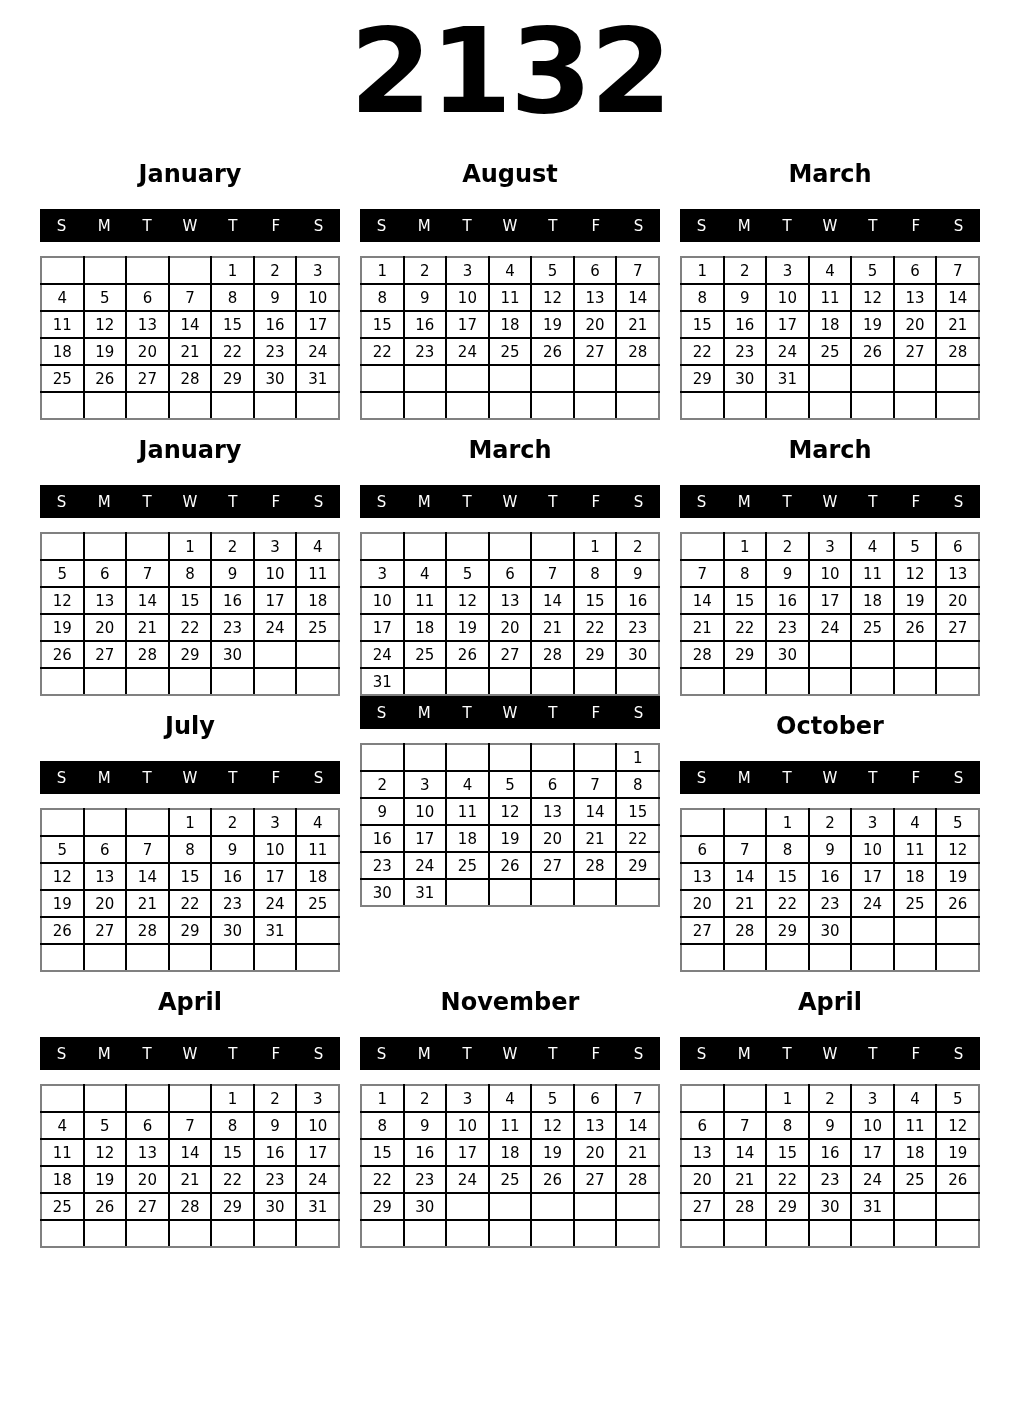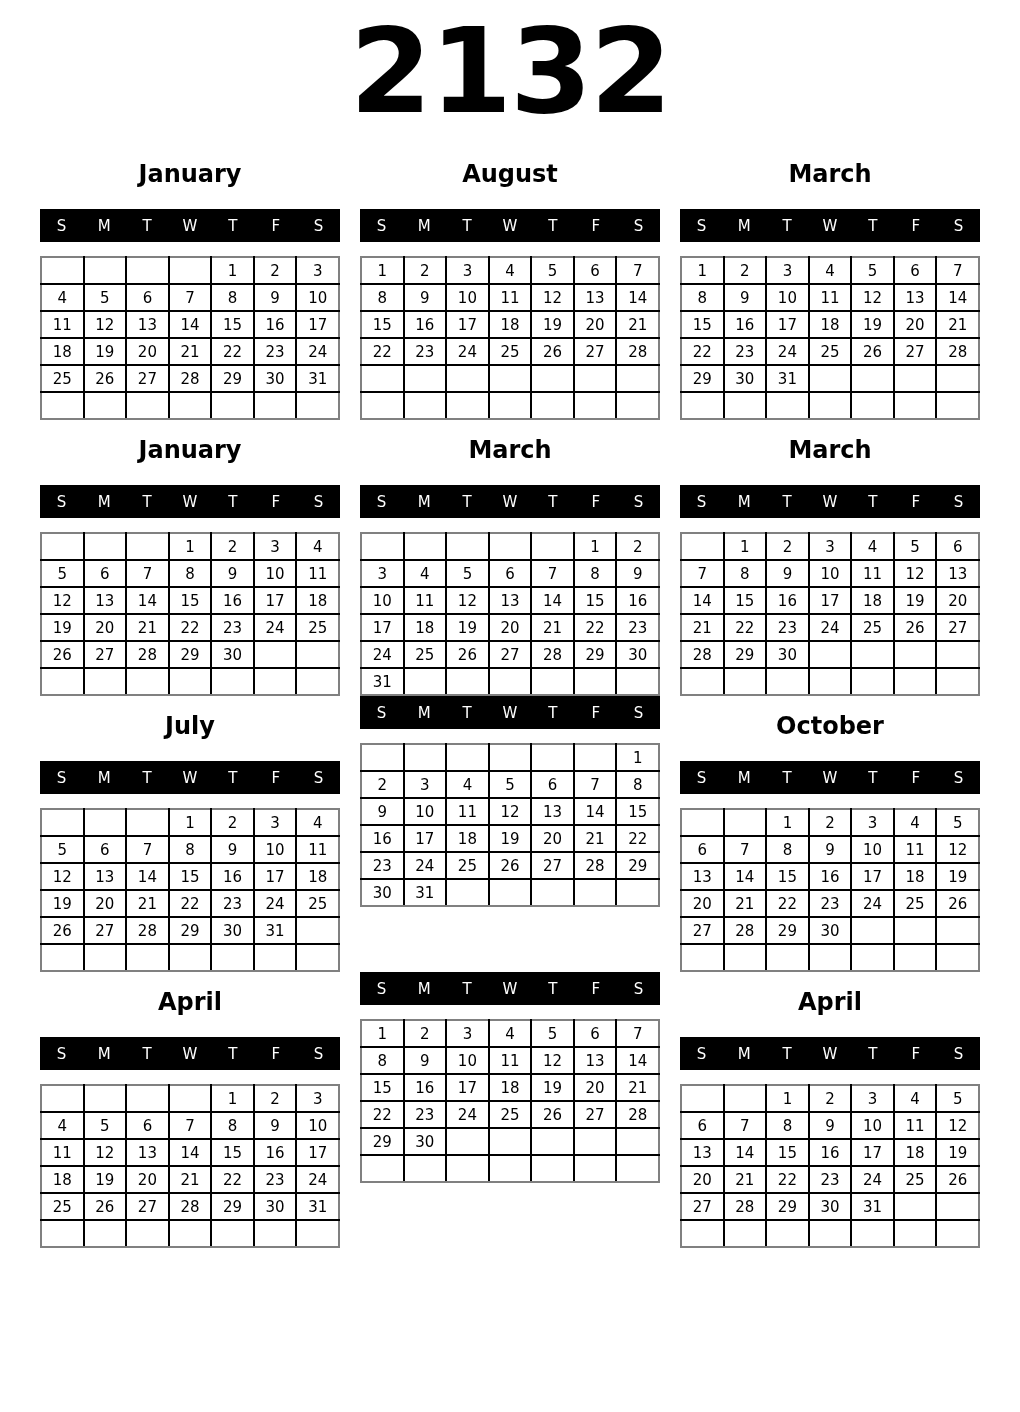--- a/index.html
+++ b/index.html
@@ -773,20 +773,21 @@
               <td></td>
               <td></td>
               <td></td>
               <td></td>
             </tr>
           </tbody>
         </table>
   </section>
 
   <section class="month">
+    <h2 class="month-name">November</h2>
     <div class="weekday-bar">
           <span>S</span>
           <span>M</span>
           <span>T</span>
           <span>W</span>
           <span>T</span>
           <span>F</span>
           <span>S</span>
         </div>
     <table class="days">

